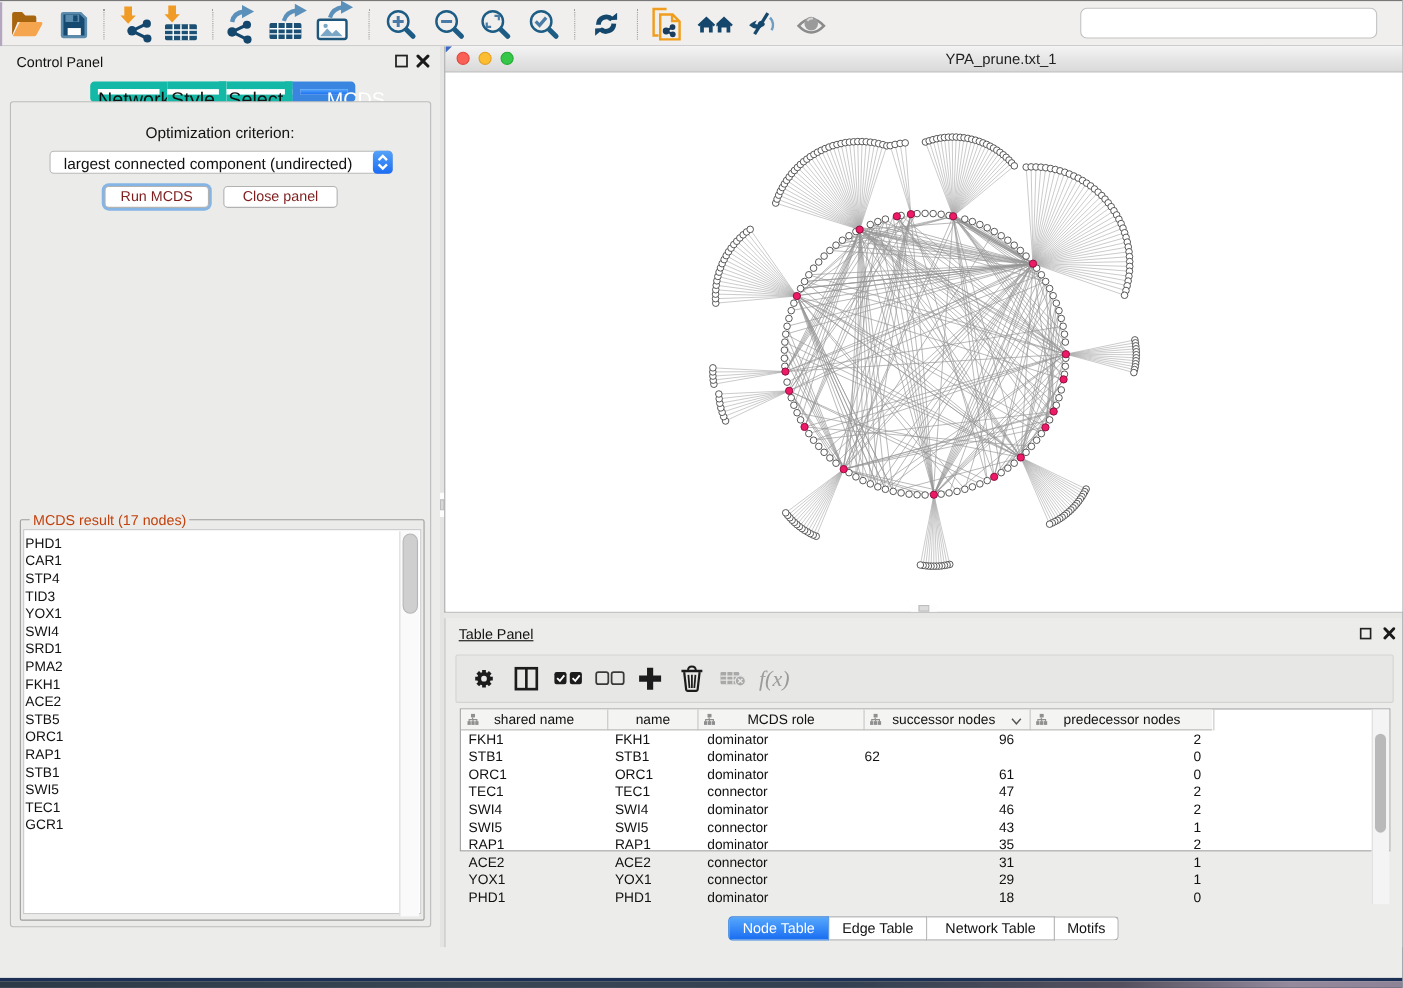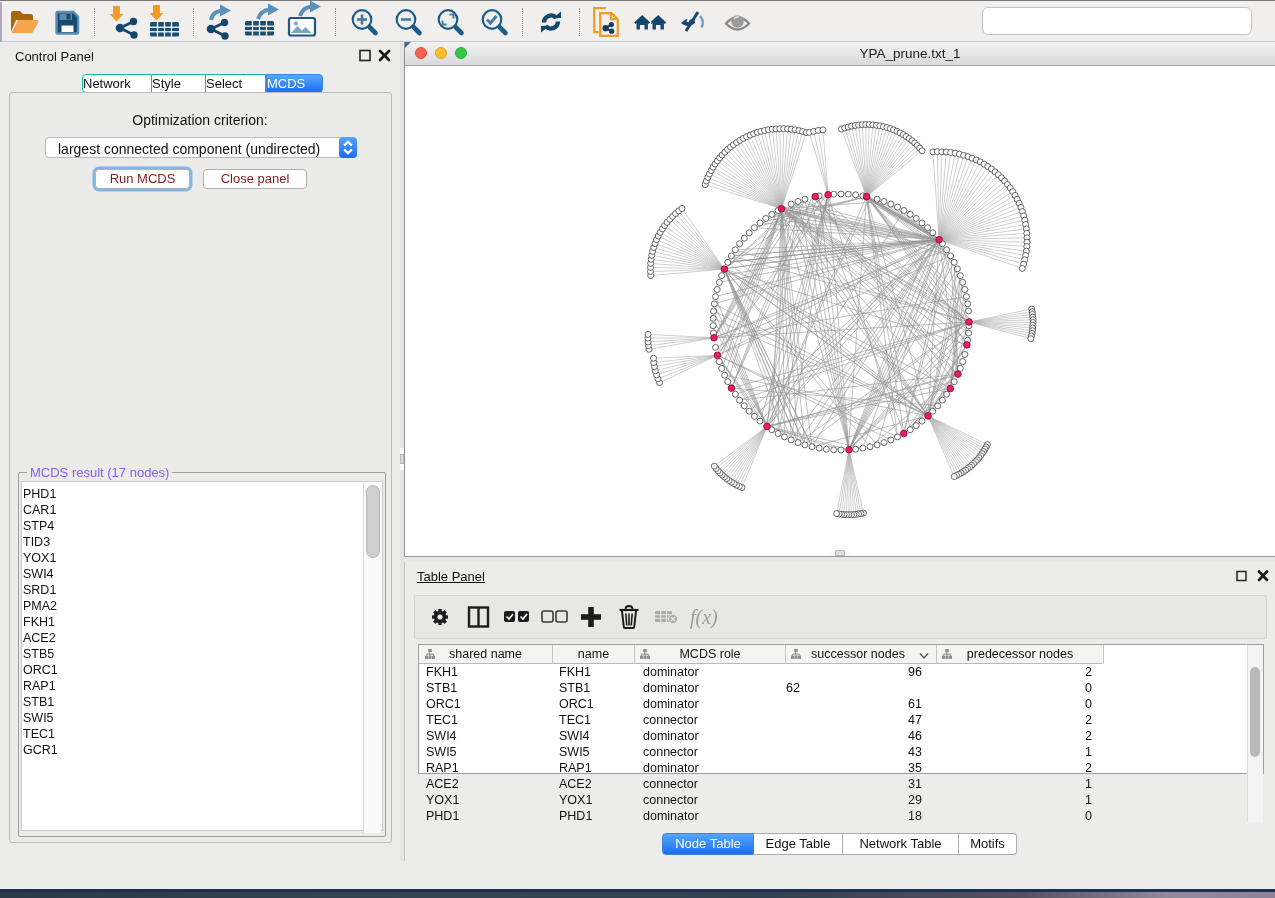--- a/index.html
+++ b/index.html
@@ -9,39 +9,39 @@
   #app{position:absolute;left:0;top:0;width:1275px;height:893px;background:#ececea;}
   
   #toolbar{position:absolute;left:0;top:0;width:1275px;height:42px;background:#f0efed;
            border-top:1px solid #787878;border-bottom:1px solid #c9c9c9;box-sizing:border-box;}
   .tsep{position:absolute;top:7px;height:28px;width:0;border-left:1px dotted #9f9f9f;}
   #searchbox{position:absolute;left:982px;top:6px;width:270px;height:28px;background:#fff;
              border:1px solid #c2c2c2;border-radius:6px;box-sizing:border-box;}
   
   #cpanel{position:absolute;left:0;top:42px;width:400px;height:819px;background:#ececea;}
   #cp-title{position:absolute;left:15px;top:7px;font-size:13px;color:#111;}
-  .tabbar-tab{position:absolute;top:32px;height:19px;background:#fff;border:1px solid #14b8a6;
-              box-sizing:border-box;text-align:left;font-size:13px;color:#111;line-height:18px;}
+  .tabbar-tab{position:absolute;top:32px;height:19px;background:#fff;border:7px solid #14b8a6;
+              box-sizing:border-box;text-align:center;font-size:18px;color:#111;line-height:18px;}
   .tabsel{background:linear-gradient(#57a8fc,#1a6ef2);color:#fff;border-color:#3a85e0;}
   #cp-body{position:absolute;left:9px;top:50px;width:383px;height:751px;background:#ebebe9;
            border:1px solid #bcbcbc;border-radius:3px;box-sizing:border-box;}
   #optlabel{position:absolute;left:0;top:70px;width:400px;text-align:center;font-size:14px;color:#111;}
   #dropdown{position:absolute;left:45px;top:95px;width:312px;height:21px;background:#fff;
             border:1px solid #b9b9b9;border-radius:4px;box-sizing:border-box;}
   #dropdown .dtext{position:absolute;left:12px;top:2.5px;font-size:14px;color:#111;}
   #spinner{position:absolute;right:-1px;top:-1px;width:18px;height:21px;border-radius:4px;
            background:linear-gradient(#55a3f8,#1b6cf5);}
   .btn{position:absolute;top:127px;height:20px;background:#fff;border:1px solid #b2b2b2;
        border-radius:4px;box-sizing:border-box;text-align:center;font-size:13px;color:#7f1d1d;line-height:18px;}
   #btn-run{left:95px;width:95px;box-shadow:0 0 0 2.5px #85b5e4;}
   #btn-close{left:203px;width:104px;}
   #fieldset{position:absolute;left:18px;top:430px;width:368px;height:365px;
             border:1px solid #9d9d9d;border-radius:2px;box-sizing:border-box;}
   #fs-legend{position:absolute;left:8px;top:-8px;background:#ebebe9;padding:0 3px;
-             font-size:13px;color:#8b5cf6;}
+             font-size:13px;color:#c2410c;}
   #mcds-list{position:absolute;left:2px;top:8px;width:362px;height:350px;background:#fff;
              border:1px solid #c9c9c9;box-sizing:border-box;}
   #mcds-list .item{position:absolute;left:1px;font-size:12.5px;color:#111;}
   #mcds-sb{position:absolute;right:1px;top:1px;width:17px;height:350px;background:#fafafa;
            border-left:1px solid #d9d9d9;}
   #mcds-thumb{position:absolute;left:2px;top:2px;width:12px;height:71px;background:#cfcfcf;
               border:1px solid #b5b5b5;border-radius:7px;}
   
   #vsplit{position:absolute;left:400px;top:42px;width:4px;height:819px;background:#e4e4e2;}
   
@@ -256,21 +256,21 @@
   <svg width="40" height="14" style="position:absolute;left:358px;top:7px">
     <rect x="2" y="1.5" width="10" height="10" fill="none" stroke="#222" stroke-width="1.6"></rect>
     <g stroke="#1a1a1a" stroke-width="2.8" stroke-linecap="round">
       <line x1="22" y1="2" x2="31" y2="11"></line>
           <line x1="31" y1="2" x2="22" y2="11"></line>
     </g>
   </svg>
   <div class="tabbar-tab" style="left:82px;width:70px;border-radius:4px 0 0 4px;">Network</div>
   <div class="tabbar-tab" style="left:152px;width:54px;border-left:none;">Style</div>
   <div class="tabbar-tab" style="left:206px;width:60px;border-left:none;">Select</div>
-  <div class="tabbar-tab tabsel" style="left:266px;width:57px;border-radius:0 4px 4px 0;">MCDS</div>
+  <div class="tabbar-tab tabsel" style="left:266px;width:57px;border-radius:0 4px 4px 0;padding-left:24px;">MCDS</div>
   <div id="cp-body"></div>
   <div id="dropdown">
     <div class="dtext">largest connected component (undirected)</div>
     <div id="spinner">
       <svg width="18" height="21">
         <path d="M5.2 8.6 l3.8-3.8 3.8 3.8" fill="none" stroke="#fff" stroke-width="2.2"></path>
         <path d="M5.2 12.4 l3.8 3.8 3.8-3.8" fill="none" stroke="#fff" stroke-width="2.2"></path>
       </svg>
     </div>
   </div>

